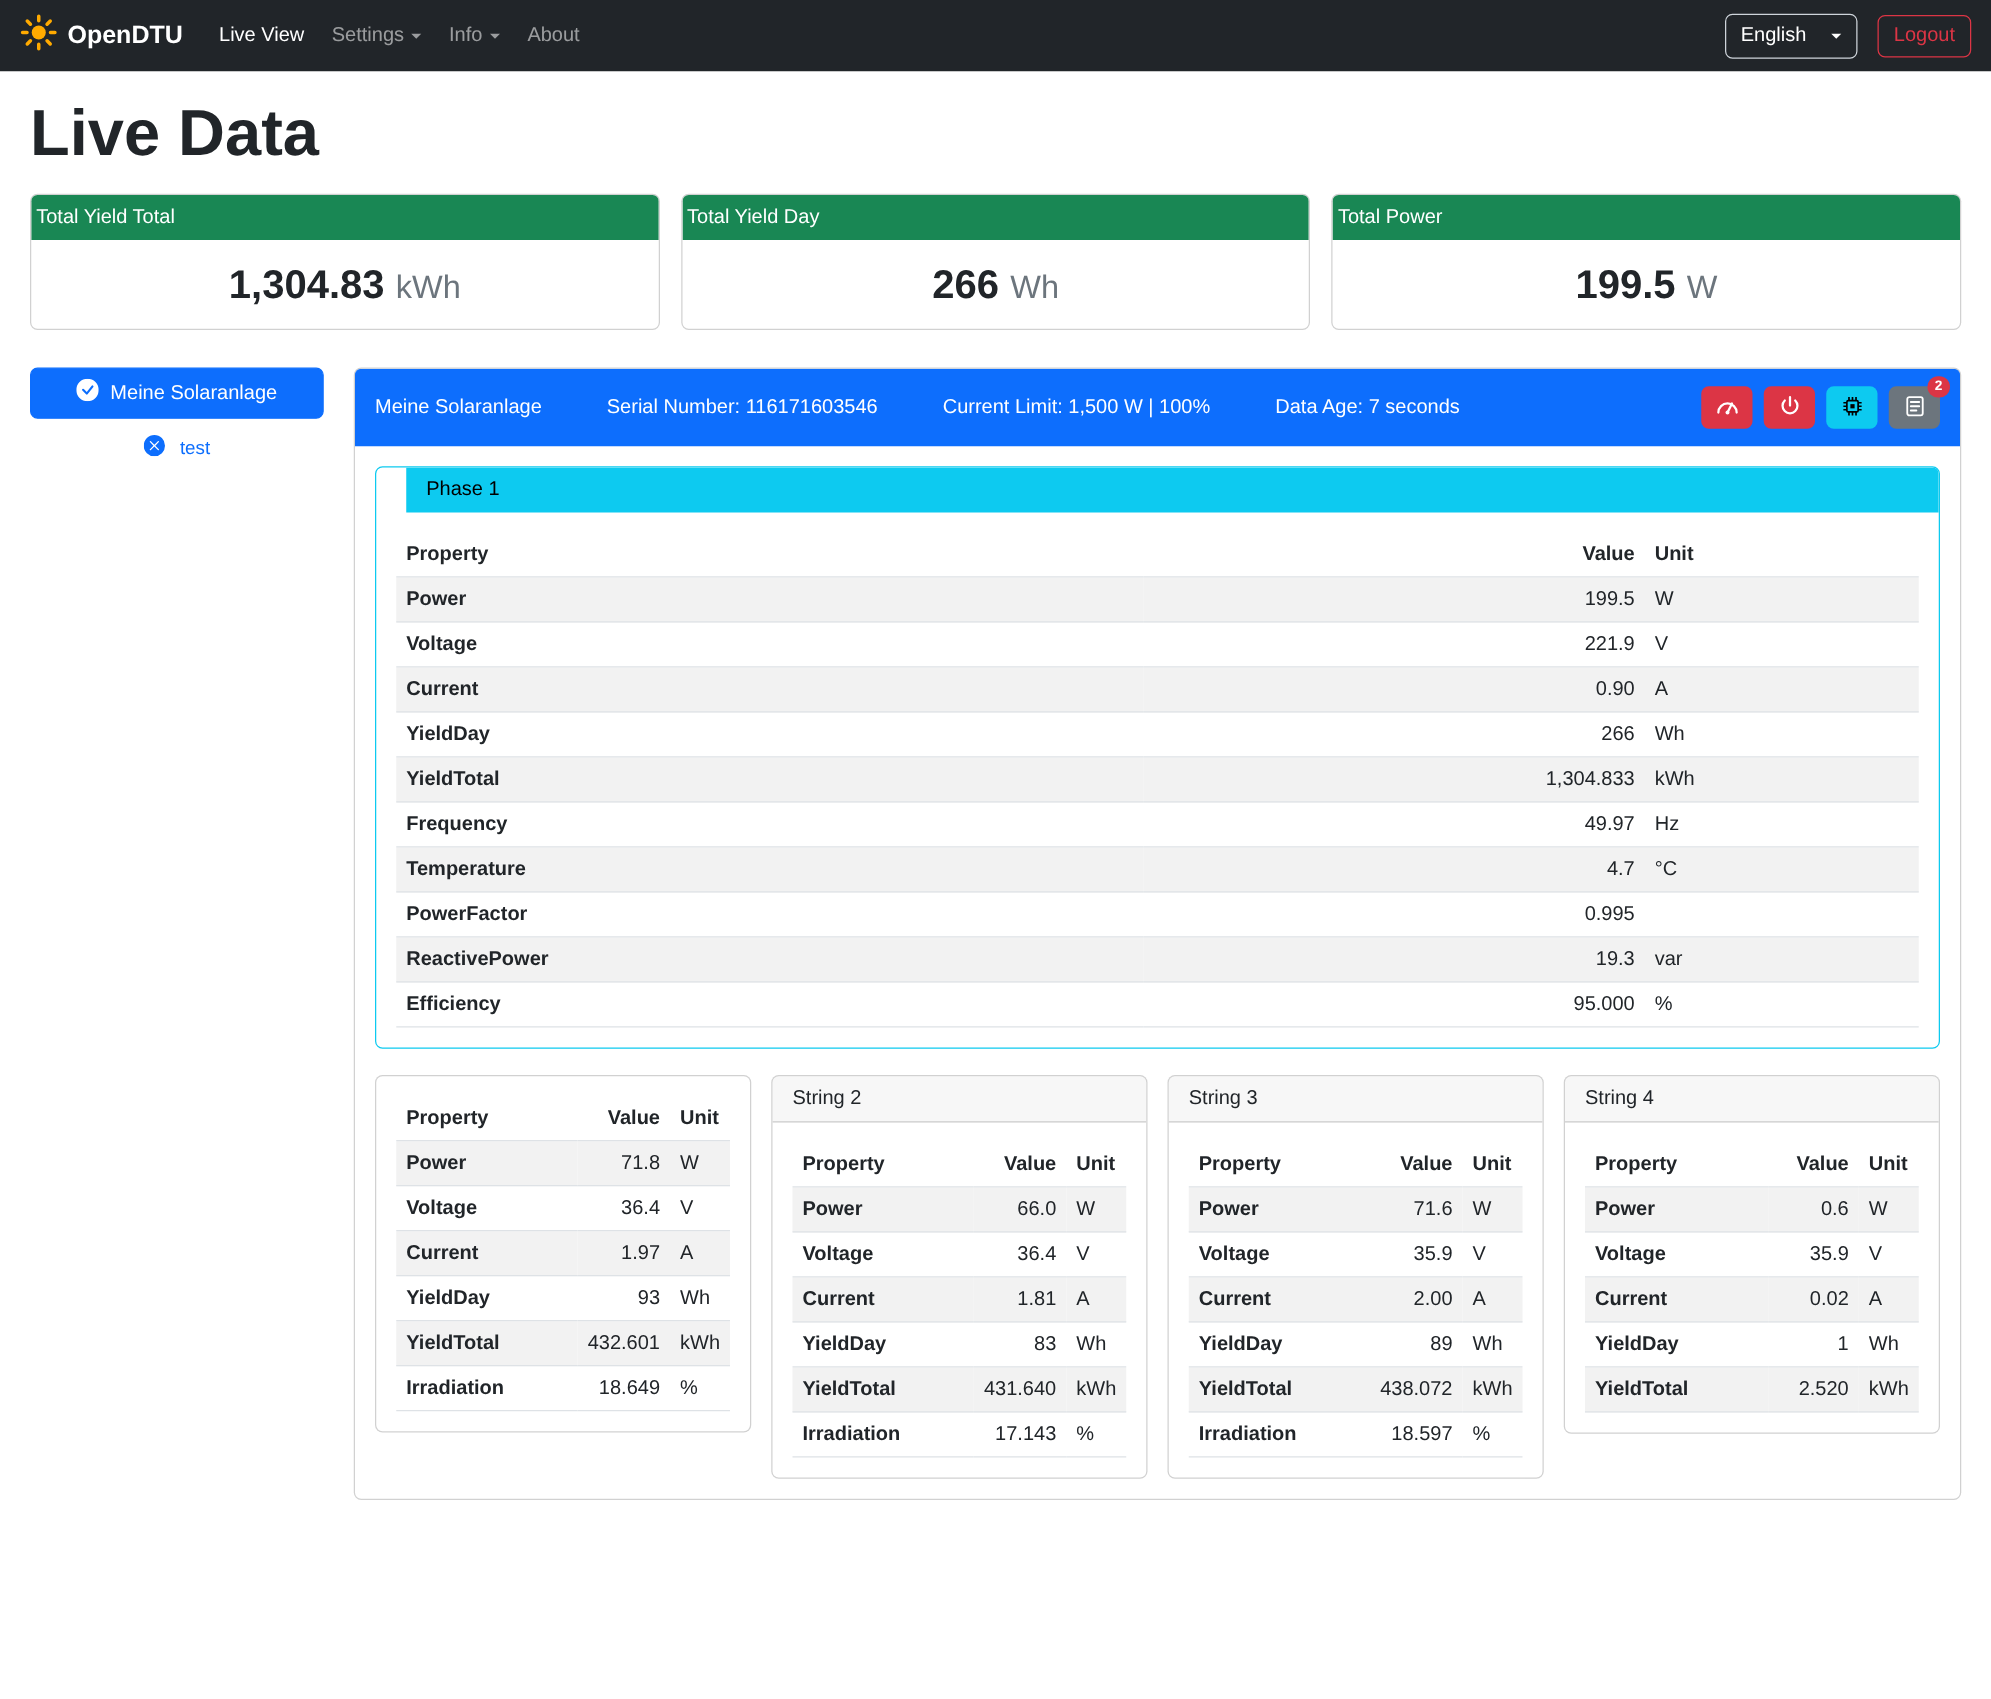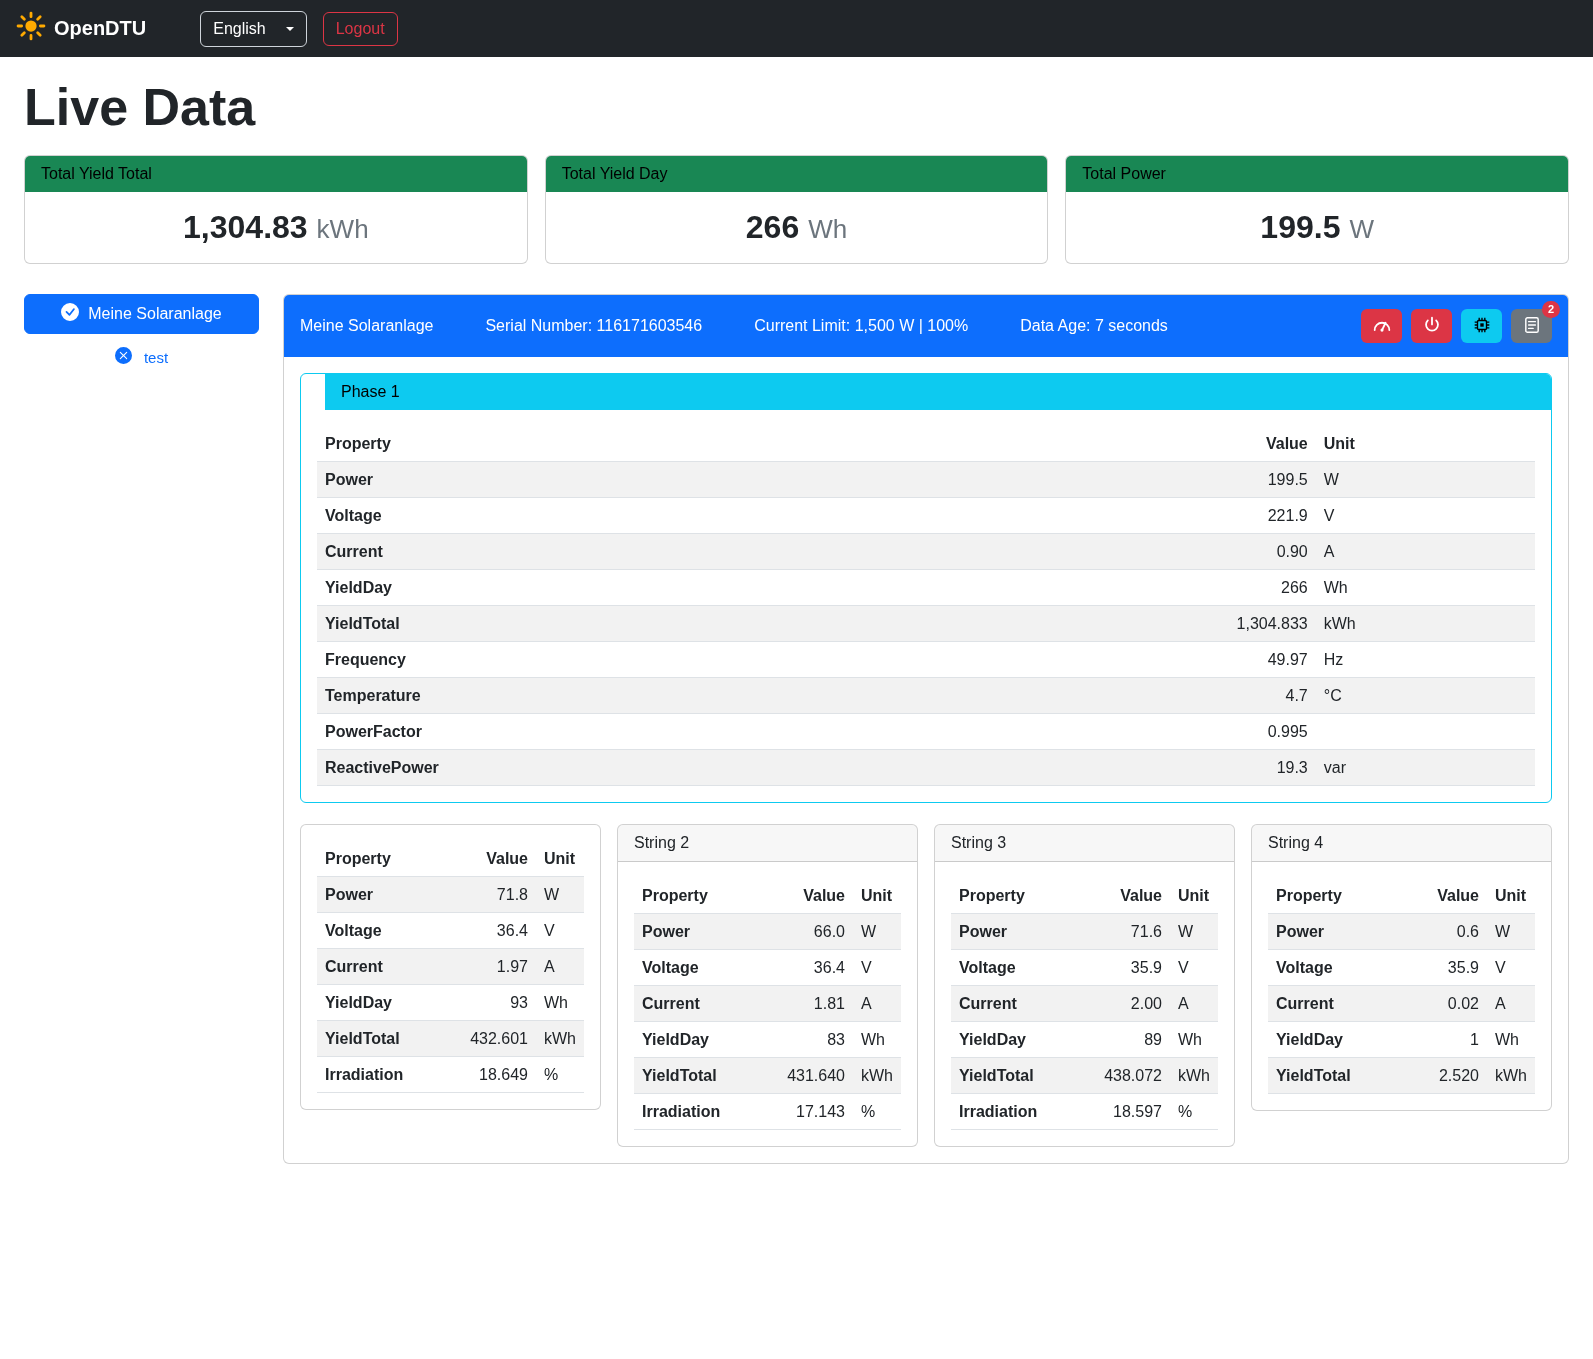--- a/index.html
+++ b/index.html
@@ -22,21 +22,21 @@
   .logout-btn { background:transparent; border:1px solid #dc3545; color:#dc3545; border-radius:6px; padding:7px 12px; font-size:16px; font-family:inherit; cursor:pointer; }
 
   
   .content { padding: 10px 24px 24px; }
   .page-title { font-size:52px; font-weight:700; margin:10px 0 18px; }
 
   
   .summary-row { display:flex; gap:17px; margin-bottom:30px; }
   .card { border:1px solid rgba(0,0,0,.18); border-radius:6px; background:#fff; overflow:hidden; }
   .summary-card { flex:1; }
-  .summary-card .hdr { background:#198754; color:#000000; padding:9px 16px; }
+  .summary-card .hdr { background:#198754; color:#ffffff; padding:9px 4px; }
   .summary-card .bdy { padding:17px; text-align:center; }
   .value-num { font-size:32px; font-weight:700;text-align:right; }
   .value-unit { font-size:26px; color:#6c757d; margin-left:9px; }
 
   
   .layout { display:flex; gap:24px; align-items:flex-start; }
   .sidebar { flex:0 0 235px; }
   .inverter-select-btn { width:100%; display:flex; align-items:center; justify-content:center; gap:9px; background:#0d6efd; border:1px solid #0d6efd; border-radius:6px; color:#fff; padding:8px 12px; font-size:16px; font-family:inherit; cursor:pointer; }
   .sidebar-test { margin-top:13px; display:flex; align-items:center; justify-content:center; gap:12px; color:#0d6efd; font-size:15px; cursor:pointer; }
 
@@ -77,20 +77,36 @@
 
 <nav class="navbar">
   <div class="brand">
     <span>
       <svg width="30" height="30" viewBox="0 0 16 16">
         <circle cx="8" cy="8" r="3" fill="#ffaa00"></circle>
         <path d="M8 1.1v1.9M8 13v1.9M1.1 8h1.9M13 8h1.9M3.1 3.1l1.35 1.35M11.55 11.55l1.35 1.35M12.9 3.1l-1.35 1.35M4.45 11.55 3.1 12.9" stroke="#ffaa00" stroke-width="1.5" stroke-linecap="round" fill="none"></path>
       </svg>
     </span>
     <span>OpenDTU</span>
+  </div>
+  <div class="nav-links">
+    <a class="nav-link active">
+      <span>Live View</span>
+    </a>
+    <a class="nav-link">
+      <span>Settings</span>
+      <span class="caret"></span>
+    </a>
+    <a class="nav-link">
+      <span>Info</span>
+      <span class="caret"></span>
+    </a>
+    <a class="nav-link">
+      <span>About</span>
+    </a>
   </div>
   <div class="nav-right">
     <div class="lang-select">
       <span>English</span>
       <span class="caret"></span>
     </div>
     <button class="logout-btn">Logout</button>
   </div>
 </nav>
 
@@ -247,20 +263,25 @@
                     <td class="val">0.995</td>
                     <td class="unit"></td>
                   </tr>
 
                   <tr>
                     <th>ReactivePower</th>
                     <td class="val">19.3</td>
                     <td class="unit">var</td>
                   </tr>
 
+                  <tr>
+                    <th>Efficiency</th>
+                    <td class="val">95.000</td>
+                    <td class="unit">%</td>
+                  </tr>
 
               </tbody>
             </table>
           </div>
         </div>
 
         <div class="strings-row">
 
           <div class="card string-card">
             <div class="string-body">

